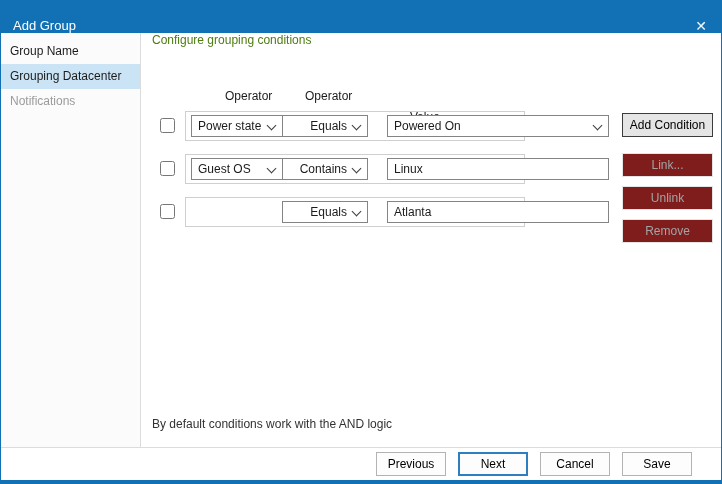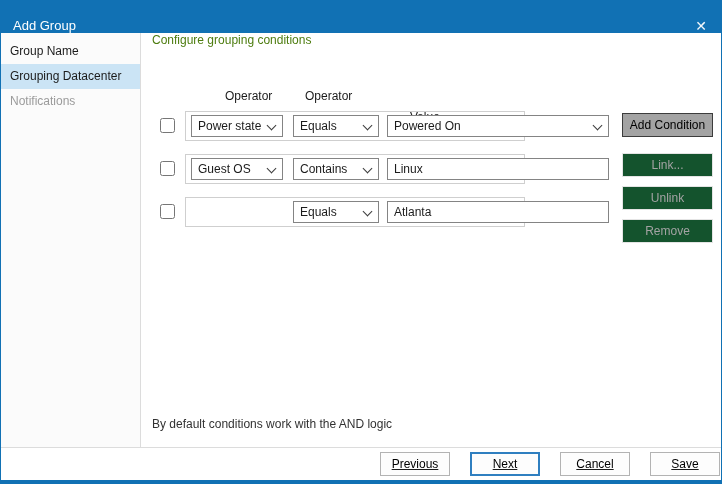--- a/index.html
+++ b/index.html
@@ -42,41 +42,41 @@
   .cbox {
     position:absolute; left:44px; top:0; width:340px; height:30px;
     box-sizing:border-box; border:1px solid #cfcfcf;
   }
   .dd, .ti {
     position:absolute; top:3px; height:22px; box-sizing:border-box;
     border:1px solid #848484; background:#fff;
   }
   .dd { line-height:20px; padding:0 20px 0 6px; overflow:hidden; white-space:nowrap; }
   .dd.prop { left:5px; width:92px; }
-  .dd.op  { left:107px; width:86px; }
+  .dd.op  { left:96px; width:86px;text-align:right; }
   .dd.val { left:201px; width:222px; }
   .ti.val { left:201px; width:222px; padding:0 6px; font:inherit; color:#1b1b1b; }
   .chev {
     position:absolute; right:7px; top:6px; width:6px; height:6px;
     border-right:1.5px solid #3c3c3c; border-bottom:1.5px solid #3c3c3c;
     transform:rotate(45deg);
   }
   
   .sidebtn {
     position:absolute; left:481px; width:91px; height:24px; box-sizing:border-box;
-    background:#a3a3a3; border:1px solid #3c3c3c; font:inherit; text-align:center; padding:0;
+    background:#e5e5e5; border:1px solid #3c3c3c; font:inherit; text-align:center; padding:0;
   }
-  .sidebtn.disabled { background:#14532d; border-color:#e4e4e4; color:#a3a3a3;text-align:center; }
+  .sidebtn.disabled { background:#7f1d1d; border-color:#e4e4e4; color:#a3a3a3;text-align:center; }
   .sb0 { top:80px; } .sb1 { top:120px; } .sb2 { top:153px; } .sb3 { top:186px; }
   .footnote { position:absolute; left:11px; top:384px; color:#323232; }
   
   .footer {
     flex:0 0 32px; height:32px; border-top:1px solid #dcdcdc; background:#fff;
     display:flex; align-items:center; justify-content:flex-end;
-    gap:20px; padding-right:1px; box-sizing:content-box;text-decoration:underline;
+    gap:12px; padding-right:29px; box-sizing:content-box;
   }
   .fbtn {
     width:70px; height:24px; box-sizing:border-box; font:inherit;
     background:#fdfdfd; border:1px solid #b3b3b3; padding:0;
   }
   .fbtn.default { border:1px solid #2f7fc0; box-shadow:inset 0 0 0 1px #2f7fc0; }
   .bottom-bar { flex:0 0 3px; height:3px; background:#1171b4; }
 </style>
 </head>
 <body>

